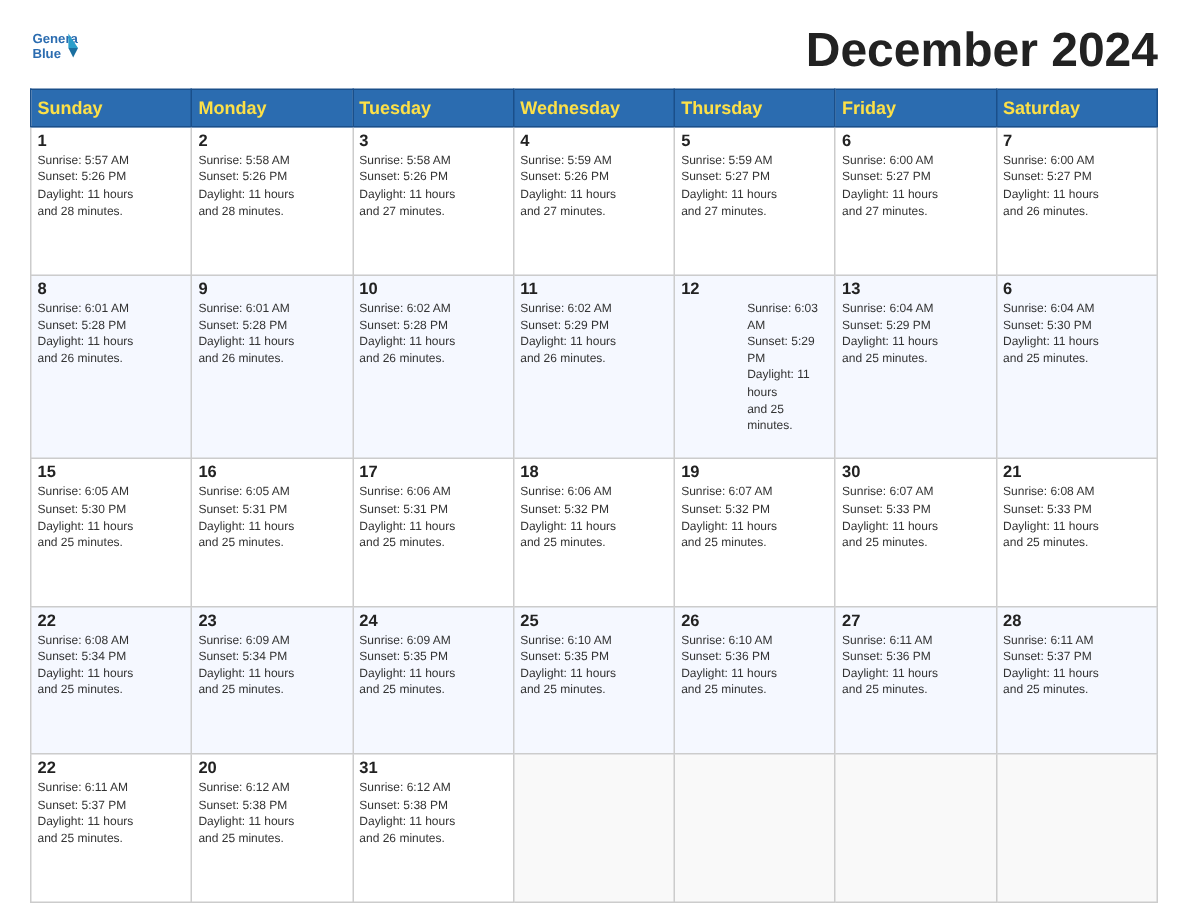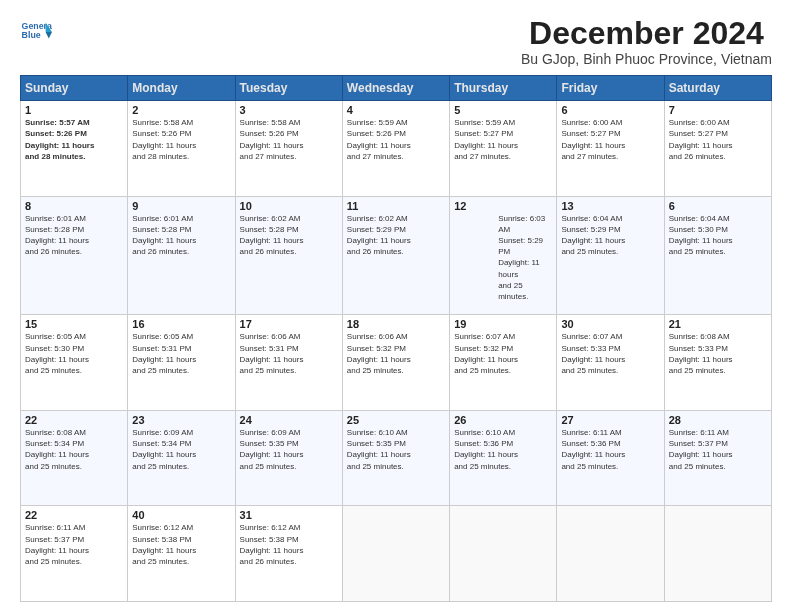--- a/index.html
+++ b/index.html
@@ -26,41 +26,41 @@
     .logo {
       display: flex;
       align-items: center;
       gap: 4px;
     }
     .logo-icon {
       width: 32px;
       height: 32px;
     }
     .title-block {
-      text-align: center;
+      text-align: left;
     }
     .main-title {
       font-size: 32px;
       font-weight: bold;
       color: #222;
       line-height: 1.1;
     }
     .subtitle {
       font-size: 14px;
       color: #444;
     }
     .calendar {
       flex: 1;
       border-collapse: collapse;
       width: 100%;
       table-layout: fixed;
     }
     .calendar th {
       background: #2b6cb0;
-      color: #e5e5e5;
+      color: #fde047;
       font-size: 12px;
       font-weight: bold;
       padding: 5px 4px;
       text-align: left;
       border: 1px solid #1a4f8a;
     }
     .calendar td {
       border: 1px solid #ccc;
       vertical-align: top;
       padding: 3px 4px;
@@ -96,41 +96,40 @@
     <div class="logo">
       <svg class="logo-icon" viewBox="0 0 40 40">
         <text x="2" y="16" font-size="11" font-weight="bold" fill="#2b6cb0">General</text>
         <text x="2" y="28" font-size="11" font-weight="bold" fill="#2b6cb0">Blue</text>
         <polygon points="32,8 40,20 32,20" fill="#2b9fcb"></polygon>
         <polygon points="32,20 40,20 36,28" fill="#1a6fa0"></polygon>
       </svg>
     </div>
     <div class="title-block">
       <div class="main-title">December 2024</div>
-      <div class="subtitle">Bu GJop, Binh Phuoc Province, Vietnam</div>
     </div>
   </div>
 
   <table class="calendar">
     <thead>
       <tr>
       <th>Sunday</th>
           <th>Monday</th>
           <th>Tuesday</th>
           <th>Wednesday</th>
           <th>Thursday</th>
           <th>Friday</th>
           <th>Saturday</th>
         </tr>
     </thead>
     <tbody id="calendar-body">
     <tr>
           <td>
             <span class="day-num">1</span>
-            <div class="day-info" style="white-space: pre-line; font-weight: bold;">Sunrise: 5:57 AM
+            <div class="day-info" style="white-space: pre-line;">Sunrise: 5:57 AM
 Sunset: 5:26 PM
 Daylight: 11 hours
 and 28 minutes.</div>
           </td>
           <td>
             <span class="day-num">2</span>
             <div class="day-info" style="white-space: pre-line;">Sunrise: 5:58 AM
 Sunset: 5:26 PM
 Daylight: 11 hours
 and 28 minutes.</div>
@@ -326,21 +325,21 @@
         </tr>
         <tr>
           <td>
             <span class="day-num">22</span>
             <div class="day-info" style="white-space: pre-line;">Sunrise: 6:11 AM
 Sunset: 5:37 PM
 Daylight: 11 hours
 and 25 minutes.</div>
           </td>
           <td>
-            <span class="day-num">40</span>
+            <span class="day-num">20</span>
             <div class="day-info" style="white-space: pre-line;">Sunrise: 6:12 AM
 Sunset: 5:38 PM
 Daylight: 11 hours
 and 25 minutes.</div>
           </td>
           <td>
             <span class="day-num">31</span>
             <div class="day-info" style="white-space: pre-line;">Sunrise: 6:12 AM
 Sunset: 5:38 PM
 Daylight: 11 hours

